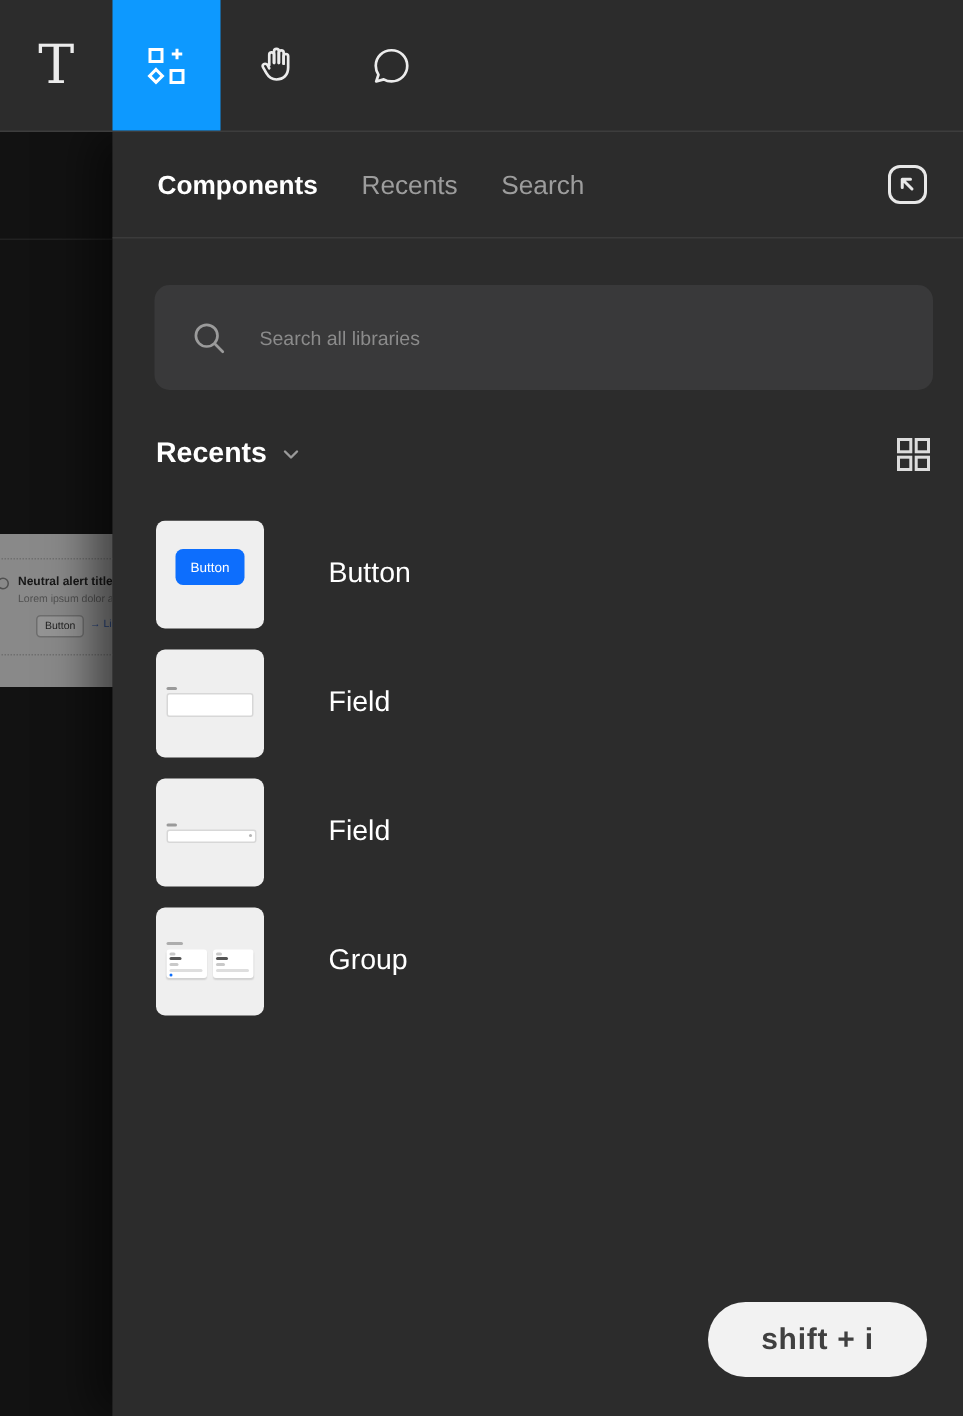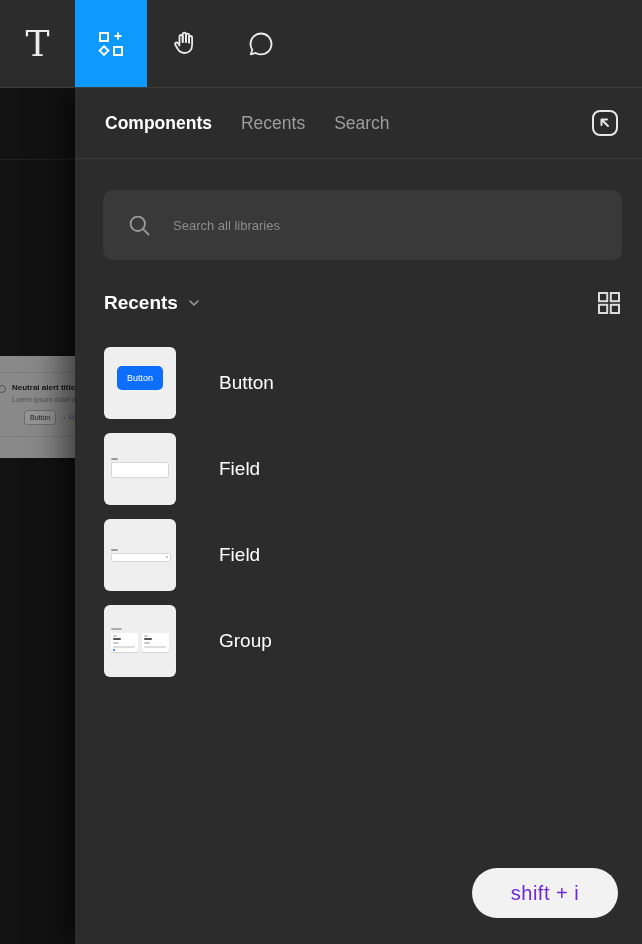--- a/index.html
+++ b/index.html
@@ -108,21 +108,21 @@
   .mini-label { width:7px; height:2px; background:#9a9a9a; }
   .mini-input { position:absolute; background:#ffffff; border:1px solid #d7d7d7; border-radius:2px; box-sizing:border-box; }
   .mini-card { position:absolute; background:#ffffff; border-radius:2px; box-shadow:0 1px 1px rgba(0,0,0,0.12); }
   .mini-radio { position:absolute; width:5px; height:5px; border-radius:50%; box-sizing:border-box; }
 
   
   .shortcut-pill {
     position:absolute; right:24px; bottom:26px; width:146px; height:50px;
     background:#f2f2f2; border-radius:25px;
     display:flex; align-items:center; justify-content:center;
-    font-size:20px; font-weight:400; color:#6d28d9; letter-spacing:0.5px;
+    font-size:20px; font-weight:700; color:#404040; letter-spacing:0.5px;
     z-index:25;
   }
 
   svg { display:block; }
 </style>
 </head>
 <body>
 
 <div class="app">
 

